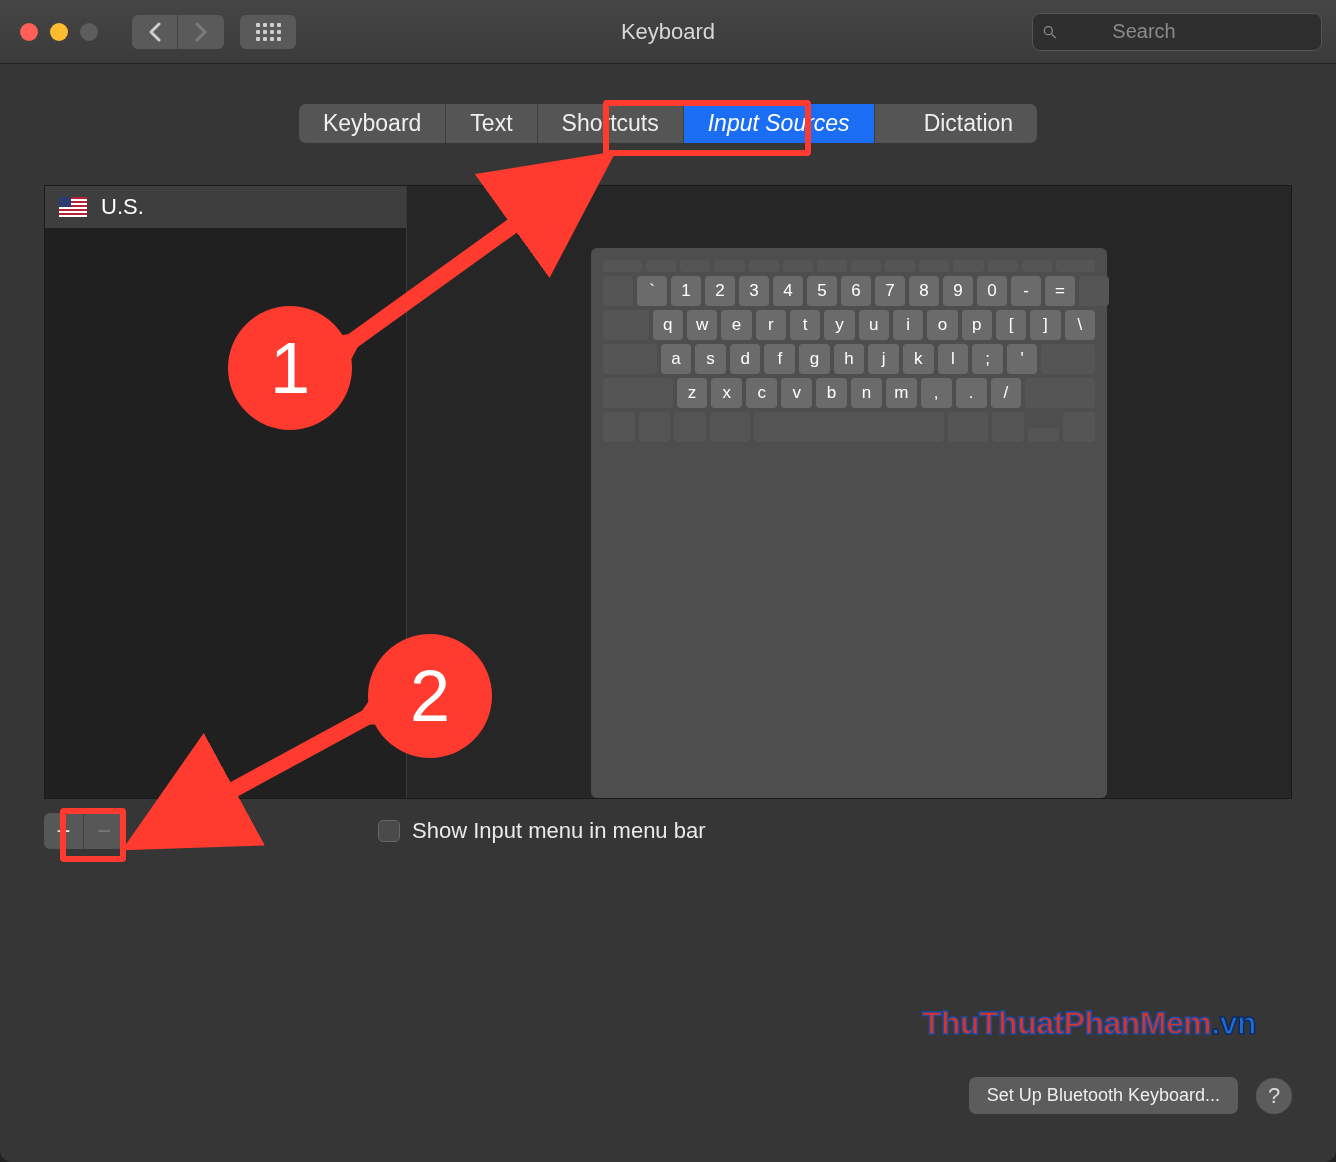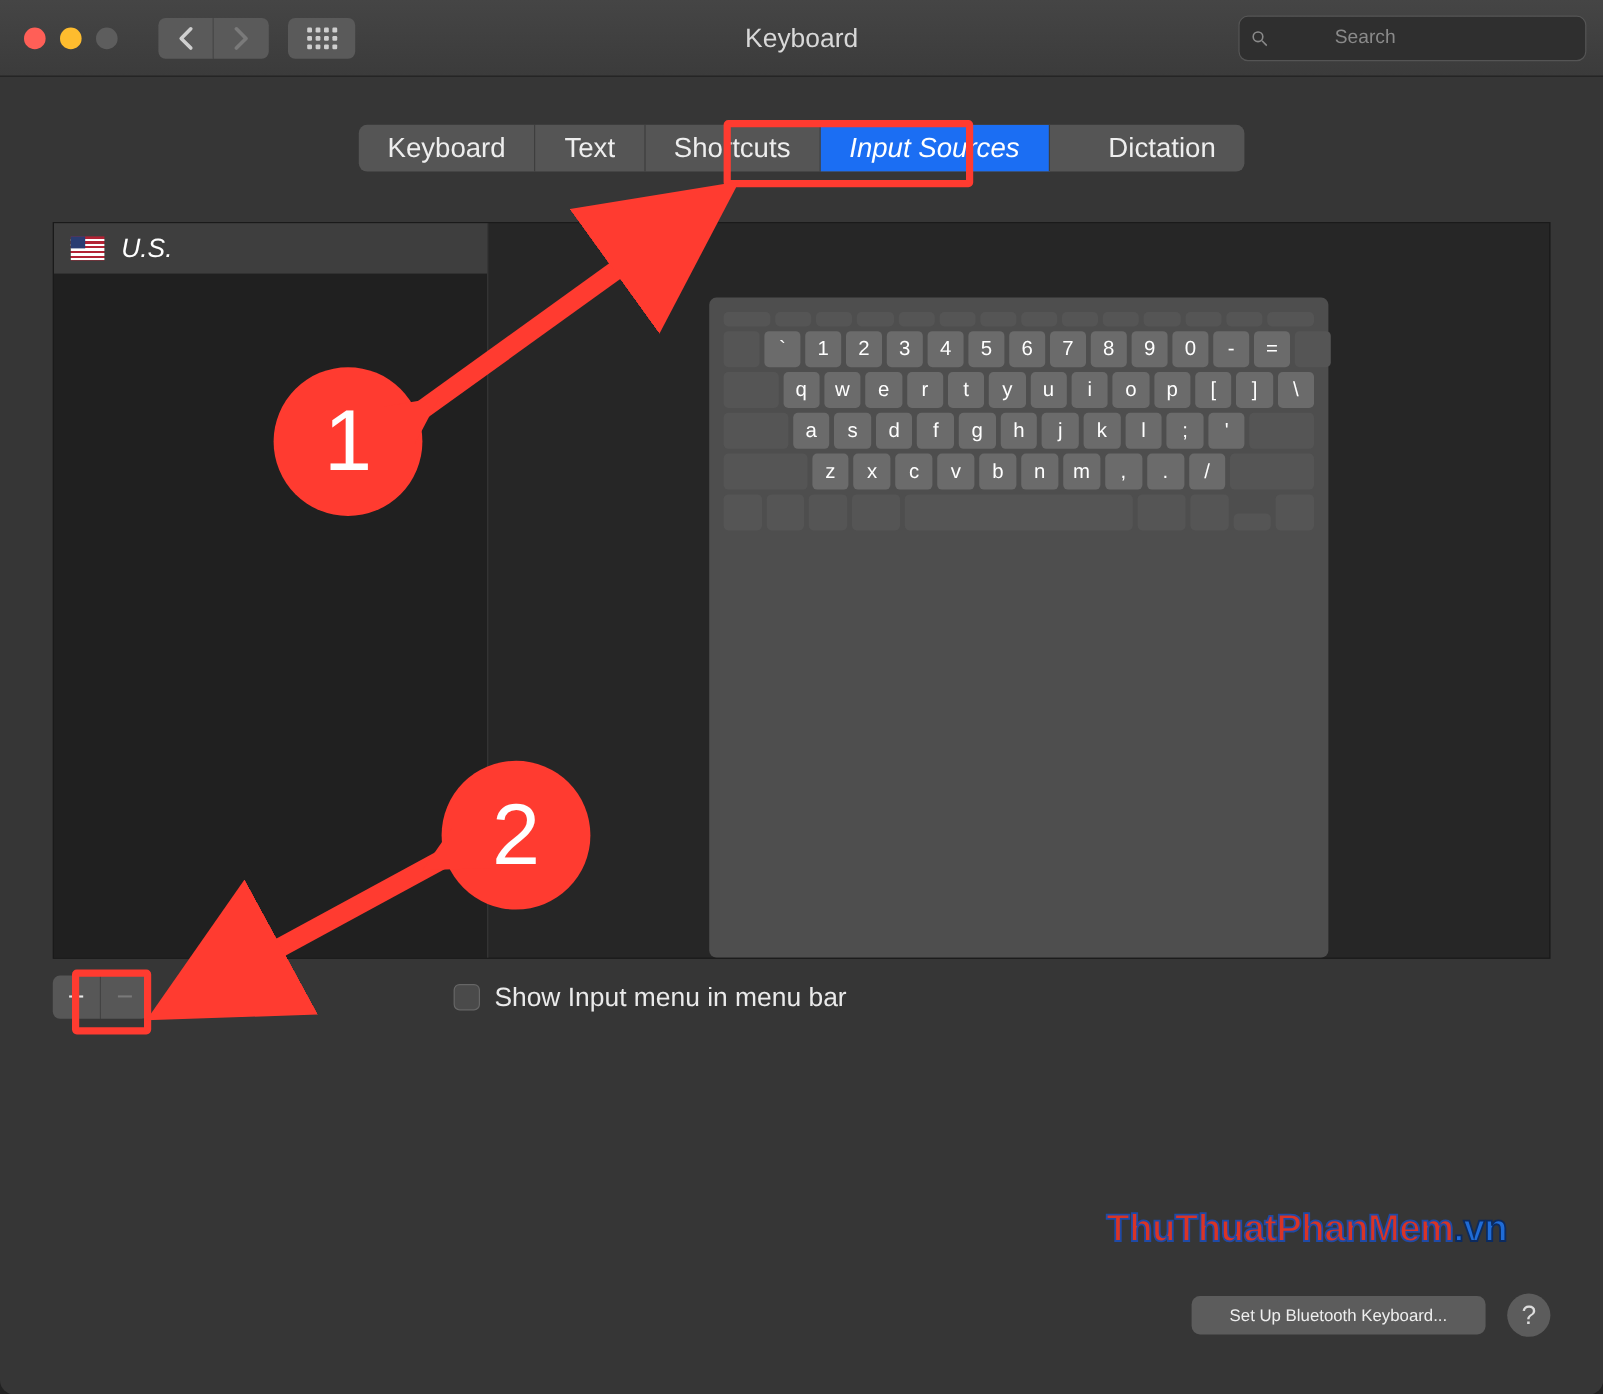--- a/index.html
+++ b/index.html
@@ -56,21 +56,21 @@
   .win-title {
     position: absolute; left:0; right:0; text-align:center;
     color:#d8d8d8; font-size:22px; pointer-events:none;
   }
   .search-wrap {
     margin-left:auto; width:290px; height:38px;
     background:#2f2f2f; border:1px solid #555; border-radius:8px;
     display:flex; align-items:center; padding:0 10px; gap:8px;
   }
   .search-wrap input {
-    background:transparent; border:none; outline:none; color:#86efac; font-size:16px; width:100%;margin-left:48px;
+    background:transparent; border:none; outline:none; color:#86efac; font-size:20px; width:100%;margin-left:48px;
   }
   .search-wrap input::placeholder { color:#8a8a8a; }
   .mag { width:18px; height:18px; }
   .mag circle { fill:none; stroke:#8a8a8a; stroke-width:2; }
   .mag line { stroke:#8a8a8a; stroke-width:2; }
 
   .body-area { padding: 40px 44px 30px; }
   .tabbar {
     display:flex; justify-content:center;
   }
@@ -89,21 +89,21 @@
     background:#262626;
     height: 614px;
     display:flex;
     border:1px solid #1a1a1a;
   }
   .source-list {
     width:362px; background:#202020; border-right:1px solid #3a3a3a;
   }
   .src-row {
     display:flex; align-items:center; gap:14px;
-    padding: 8px 14px; background:#3e3e3e; color:#fff; font-size:22px;font-style:italic;
+    padding: 8px 14px; background:#3e3e3e; color:#fff; font-size:22px;
   }
   .flag {
     width:28px; height:20px;
     background:
       linear-gradient(#2a3c72,#2a3c72) 0 0/12px 10px no-repeat,
       repeating-linear-gradient(#b22234 0 2px,#fff 2px 4px);
     position:relative;
   }
   .keyboard-preview {
     flex:1; display:flex; justify-content:center; padding-top: 62px;
@@ -136,21 +136,21 @@
   .checkbox-row {
     display:flex; align-items:center; gap:12px; margin-left: 254px;
     color:#eaeaea; font-size:22px;
   }
   .cb { width:22px; height:22px; border-radius:5px; background:#4a4a4a; border:1px solid #666; }
 
   .footer {
     position:absolute; right:44px; bottom:48px; display:flex; align-items:center; gap:18px;
   }
   .btn {
-    background:#5c5c5c; color:#eee; font-size:14px; padding:8px 32px;
+    background:#5c5c5c; color:#eee; font-size:18px; padding:8px 18px;
     border-radius:7px;
   }
   .help {
     width:36px; height:36px; border-radius:50%; background:#5c5c5c;
     color:#ddd; display:flex;align-items:center;justify-content:center; font-size:22px;
   }
 
   
   .hl {
     position:absolute; border:6px solid #ff3b30; border-radius:4px; pointer-events:none;

